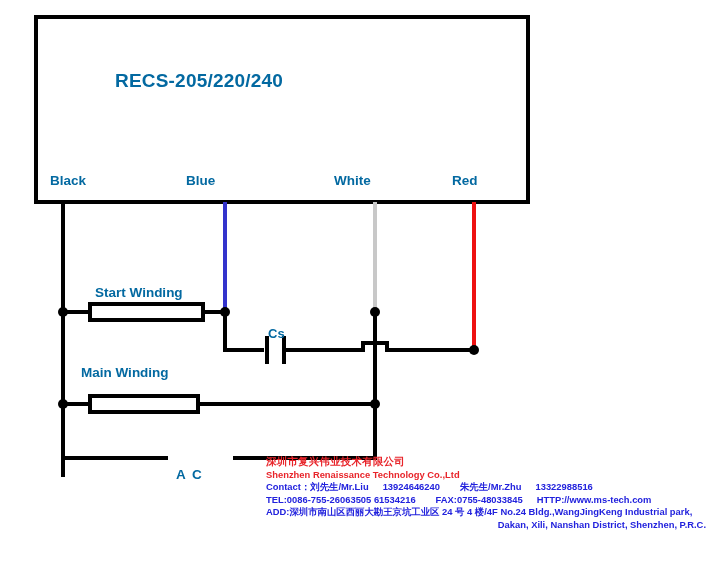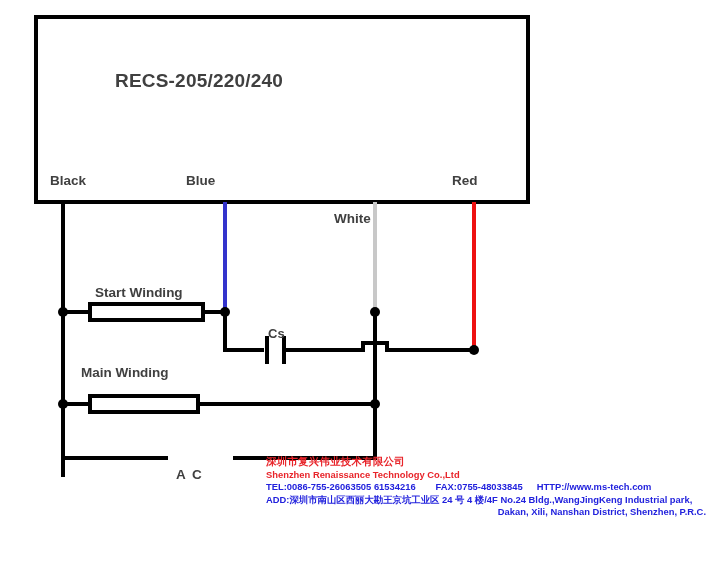--- a/index.html
+++ b/index.html
@@ -20,21 +20,21 @@
   #diagram-svg {
     position: absolute;
     left: 0;
     top: 0;
     width: 709px;
     height: 579px;
   }
   .lbl {
     position: absolute;
     font-weight: bold;
-    color: #404040;
+    color: #0369a1;
     white-space: nowrap;
     line-height: 1;
   }
   #module-title {
     font-size: 19px;
     letter-spacing: 0.2px;
   }
   .terminal-label { font-size: 13.5px; }
   .winding-label  { font-size: 13.5px; }
   #cs-label       { font-size: 13px; text-align: center; }
@@ -118,31 +118,34 @@
     <circle cx="63" cy="404" r="5" fill="#000000"></circle>
     <circle cx="375" cy="312" r="5" fill="#000000"></circle>
     <circle cx="375" cy="404" r="5" fill="#000000"></circle>
     <circle cx="474" cy="350" r="5" fill="#000000"></circle>
   </svg>
 
   <div class="lbl" id="module-title" style="left:115px; top:71px;">RECS-205/220/240</div>
 
   <div class="lbl terminal-label" style="left:50px; top:174px;">Black</div>
   <div class="lbl terminal-label" style="left:186px; top:174px;">Blue</div>
-  <div class="lbl terminal-label" style="left:334px; top:174px;margin-top:38px;">White</div>
+  <div class="lbl terminal-label" style="left:334px; top:174px;">White</div>
   <div class="lbl terminal-label" style="left:452px; top:174px;">Red</div>
 
   <div class="lbl winding-label" style="left:95px; top:286px;">Start Winding</div>
   <div class="lbl winding-label" style="left:81px; top:366px;">Main Winding</div>
   <div class="lbl" id="cs-label" style="left:268px; top:327px;">Cs</div>
   <div class="lbl" id="ac-label" style="left:176px; top:450px;margin-top:18px;">A C</div>
 
   <div id="footer">
     <div class="cn-company">深圳市复兴伟业技术有限公司</div>
     <div class="en-company">Shenzhen Renaissance Technology Co.,Ltd</div>
+    <div class="contact-line">
+      <span>Contact：</span><span>刘先生/Mr.Liu</span><span class="gap-md"></span><span>13924646240</span><span class="gap-lg"></span><span>朱先生/Mr.Zhu</span><span class="gap-md"></span><span>13322988516</span>
+    </div>
     <div class="tel-line">
       <span>TEL:0086-755-26063505 61534216</span><span class="gap-lg"></span><span>FAX:0755-48033845</span><span class="gap-md"></span><span>HTTP://www.ms-tech.com</span>
     </div>
     <div class="addr-line">
       <span>ADD:</span><span>深圳市南山区西丽大勘王京坑工业区 24 号 4 楼/4F No.24 Bldg.,WangJingKeng Industrial park,</span>
     </div>
     <div class="addr-line2">Dakan, Xili, Nanshan District, Shenzhen, P.R.C.</div>
   </div>
 
 </div>

